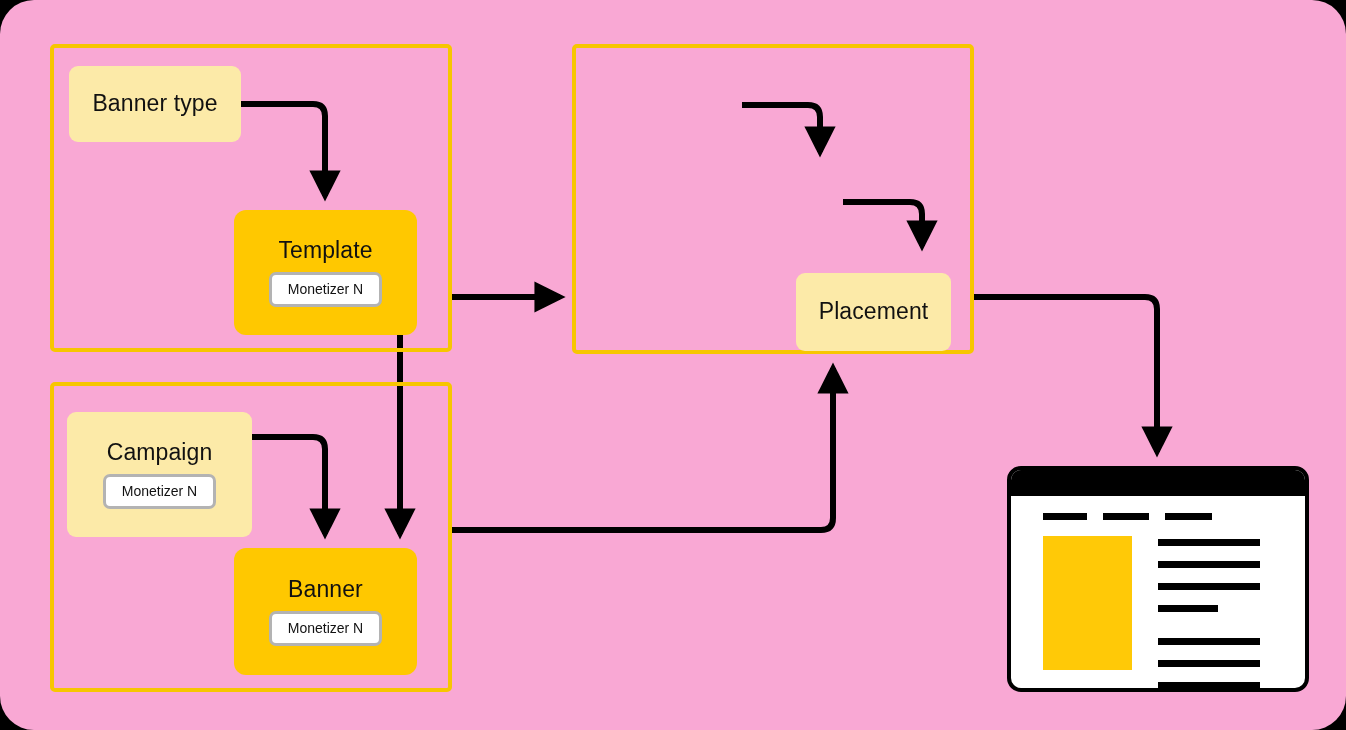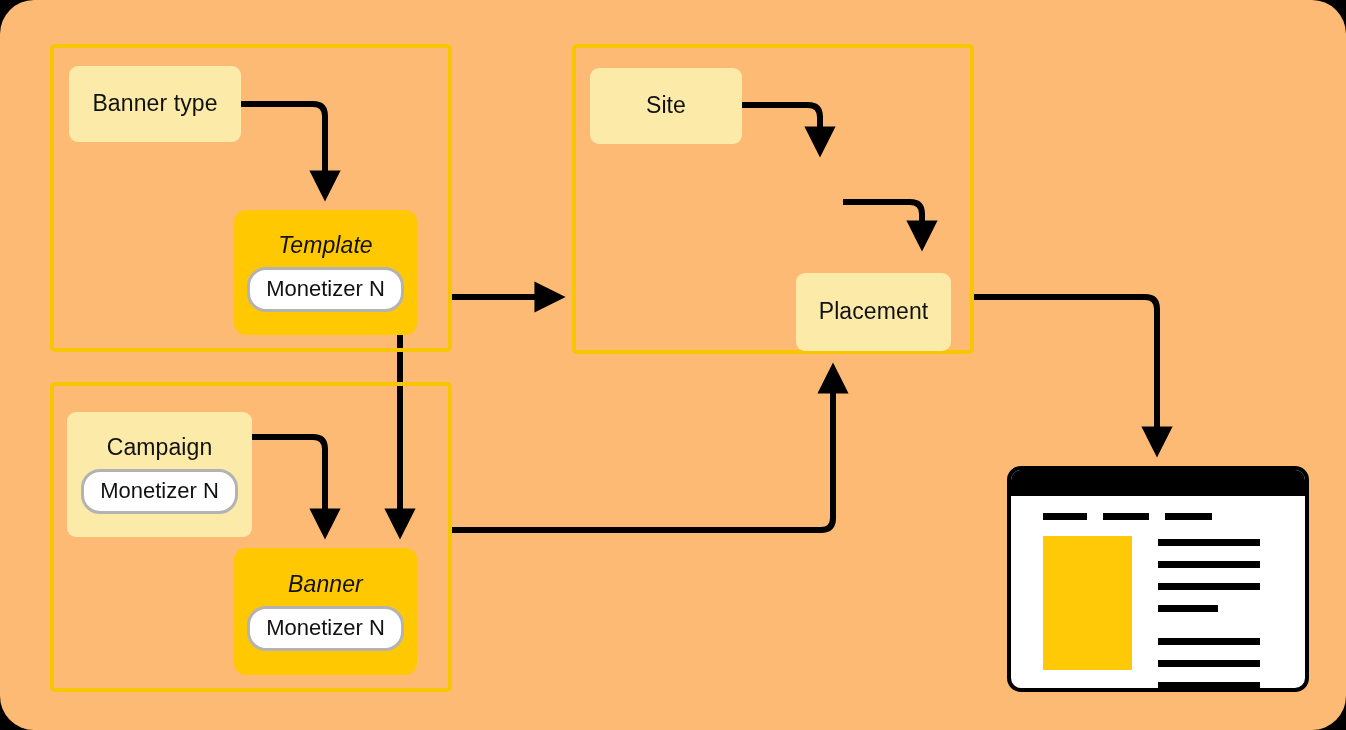--- a/index.html
+++ b/index.html
@@ -10,21 +10,21 @@
   body {
     width: 1346px;
     height: 730px;
     overflow: hidden;
     font-family: "Liberation Sans", "DejaVu Sans", sans-serif;
   }
   #canvas {
     position: relative;
     width: 1346px;
     height: 730px;
-    background: #fdba74;
+    background: #f9a8d4;
     border-radius: 34px;
     overflow: hidden;
   }
   #wires {
     position: absolute;
     left: 0;
     top: 0;
     width: 1346px;
     height: 730px;
     pointer-events: none;
@@ -54,29 +54,29 @@
   }
   .node.light { background: #FCEAA8; }
   .node.solid { background: #FFC800; border-radius: 12px; }
   .node-label {
     color: #111111;
     font-size: 23px;
     line-height: 1.1;
     letter-spacing: .1px;
     white-space: nowrap;
   }
-  .node.solid .node-label { margin-bottom: 9px; font-style: italic; }
+  .node.solid .node-label { margin-bottom: 9px; }
   .node.has-chip .node-label { margin-bottom: 9px; }
 
   .chip {
     background: #ffffff;
     border: 3px solid #B3B3B3;
-    border-radius: 19px;
+    border-radius: 7px;
     padding: 6px 16px 7px 16px;
-    font-size: 22px;
+    font-size: 14px;
     color: #111111;
     white-space: nowrap;
     box-sizing: border-box;
     text-align: center;
   }
 
   
   #node-banner-type { left: 69px;  top: 66px;  width: 172px; height: 76px; }
   #node-template    { left: 234px; top: 210px; width: 183px; height: 125px; }
   #node-campaign    { left: 67px;  top: 412px; width: 185px; height: 125px; }
@@ -190,23 +190,20 @@
   <div id="node-campaign" class="node light has-chip">
     <span class="node-label">Campaign</span>
     <span class="chip">Monetizer N</span>
   </div>
 
   <div id="node-banner" class="node solid has-chip">
     <span class="node-label">Banner</span>
     <span class="chip">Monetizer N</span>
   </div>
 
-  <div id="node-site" class="node light">
-    <span class="node-label">Site</span>
-  </div>
 
 
   <div id="node-placement" class="node light">
     <span class="node-label">Placement</span>
   </div>
 
   <div id="browser-mockup">
     <div id="browser-titlebar"></div>
     <div id="browser-body">
       <div id="browser-nav">

